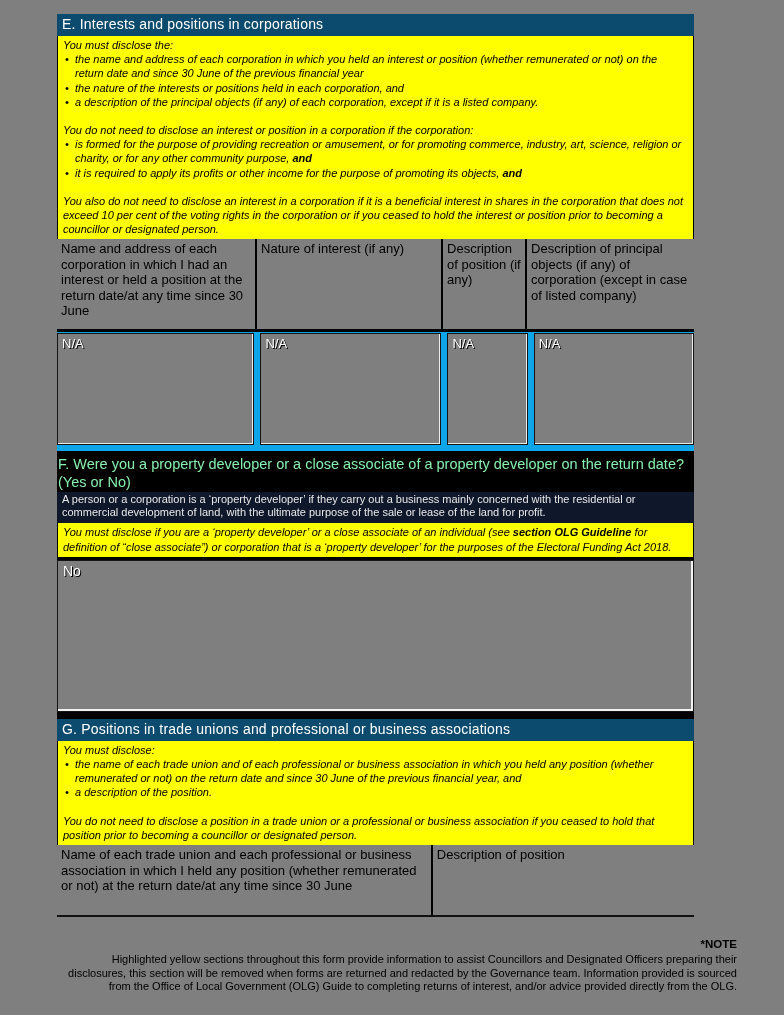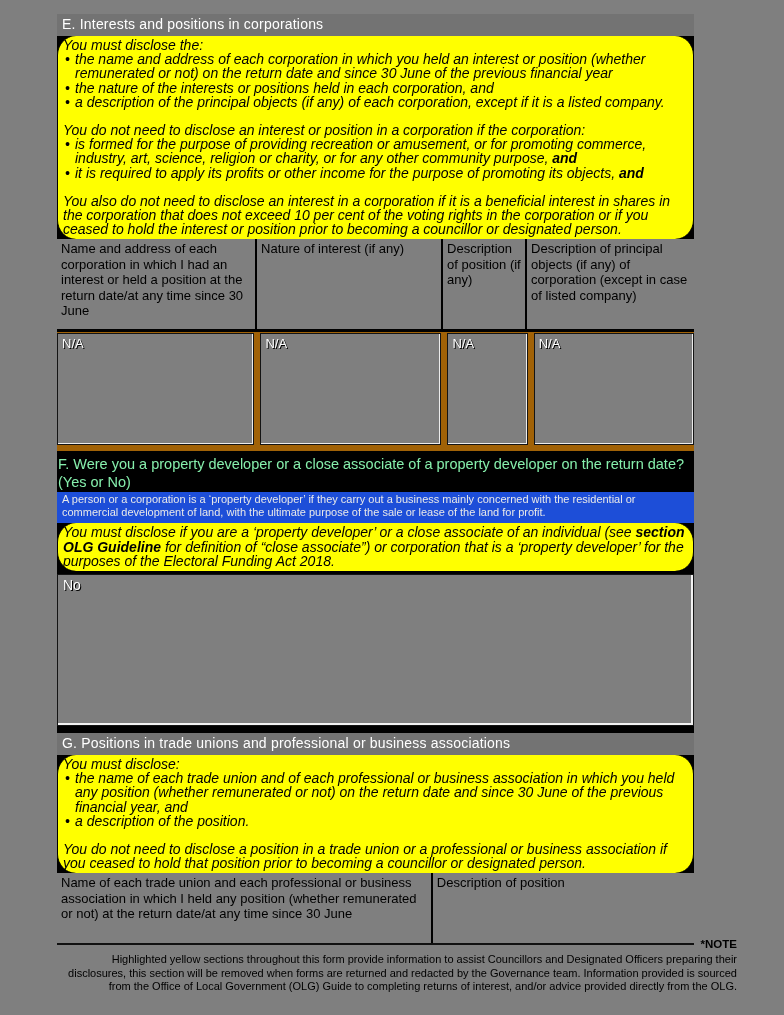--- a/index.html
+++ b/index.html
@@ -9,36 +9,36 @@
     position:relative;
     font-family:"Liberation Sans", sans-serif;
     -webkit-font-smoothing:antialiased;
   }
   .form-col{
     position:absolute;left:57px;top:14px;width:637px;
     background:#000;
   }
   
   .bar{
-    background:#737373;color:#fff;
+    background:#0c4a6e;color:#fff;
     padding:2px 5px 3px 5px;
     font-size:14px;line-height:17px;
     letter-spacing:0.2px;
   }
   .bar-sub{
     color:#e9e9e9;font-size:11px;line-height:13px;
-    padding:1px 5px 4px 5px;background:#1d4ed8;
+    padding:1px 5px 4px 5px;background:#0f172a;
   }
   
   .info{
     background:#ffff00;color:#000;
     font-style:italic;
-    font-size:14px;line-height:14.2px;
+    font-size:11px;line-height:14.2px;
     padding:2px 6px 3px 5px;
-    border-left:1px solid #000;border-right:1px solid #000;border-radius:19px;
+    border-left:1px solid #000;border-right:1px solid #000;
   }
   .info .b{position:relative;padding-left:12px;}
   .info .b::before{content:"\2022";position:absolute;left:2px;top:0;}
   .info .gap{height:14px;}
   .info b{font-weight:bold;}
   
   .thead{
     display:flex;background:#7f7f7f;color:#000;
     font-size:13px;line-height:15.5px;
     border-bottom:3px solid #000;
@@ -52,21 +52,21 @@
   .thead-e{min-height:90px;}
   .thead-e .c1{width:31.4%;}
   .thead-e .c2{width:29.2%;}
   .thead-e .c3{width:13.2%;}
   .thead-e .c4{width:26.2%;}
   .thead-g{min-height:70px;border-bottom:2px solid #111;}
   .thead-g .c1{width:59%;}
   .thead-g .c2{width:41%;}
   
   .row-fields{
-    display:flex;background:#a16207;gap:6px;
+    display:flex;background:#0ea5e9;gap:6px;
     padding:1px 0 6px 0;
   }
   .field{
     background:#7f7f7f;color:#fff;
     height:112px;box-sizing:border-box;
     padding:2px 4px;
     font-size:13px;line-height:15px;
     border:1px solid #141414;
     box-shadow:inset -1px -1px 0 rgba(255,255,255,0.85);
     text-shadow:1px 1px 0 #000;

